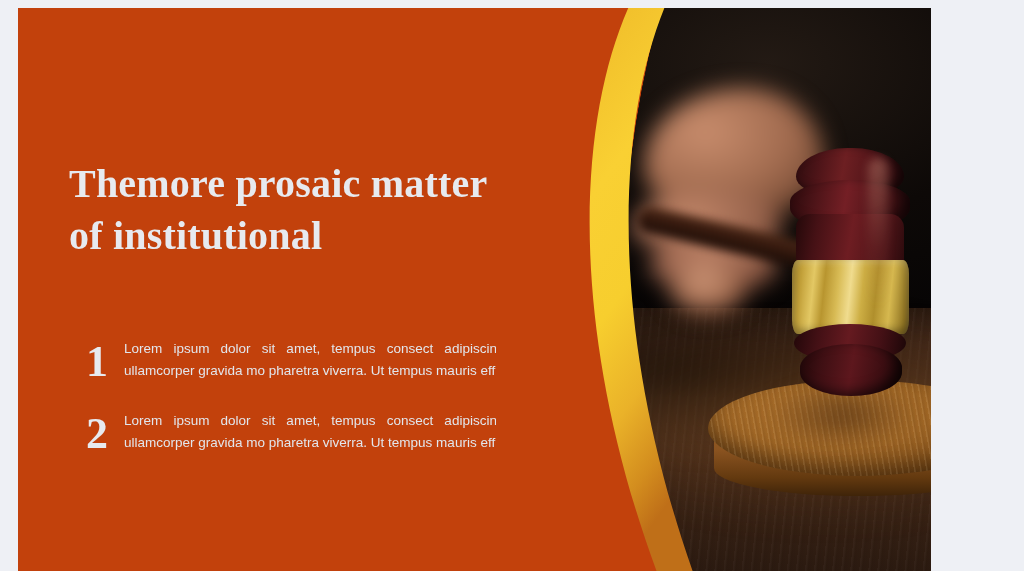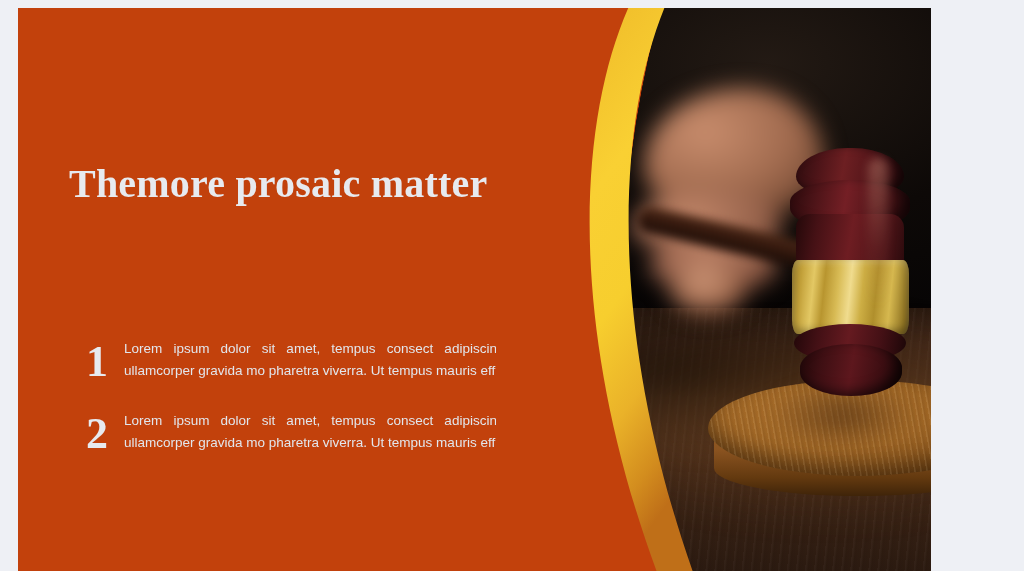--- a/index.html
+++ b/index.html
@@ -345,20 +345,21 @@
                C 556,120 552,330 640,567
                L 676,567
                C 592,330 596,120 648,-4
                Z" fill="url(#goldGrad)"></path>
     </svg>
 
     <div class="text-col">
 
       <div class="headline">
         <span class="hl-line">Themore prosaic matter</span>
+        <span class="hl-line">of institutional</span>
       </div>
 
       <div class="bullets">
 
         <div class="bullet">
           <div class="bullet-num">1</div>
           <div class="bullet-text">Lorem ipsum dolor sit amet, tempus consect adipiscing elit. Quisque ullamcorper gravida mo pharetra viverra. Ut tempus mauris efficitur.</div>
         </div>
 
         <div class="bullet">

